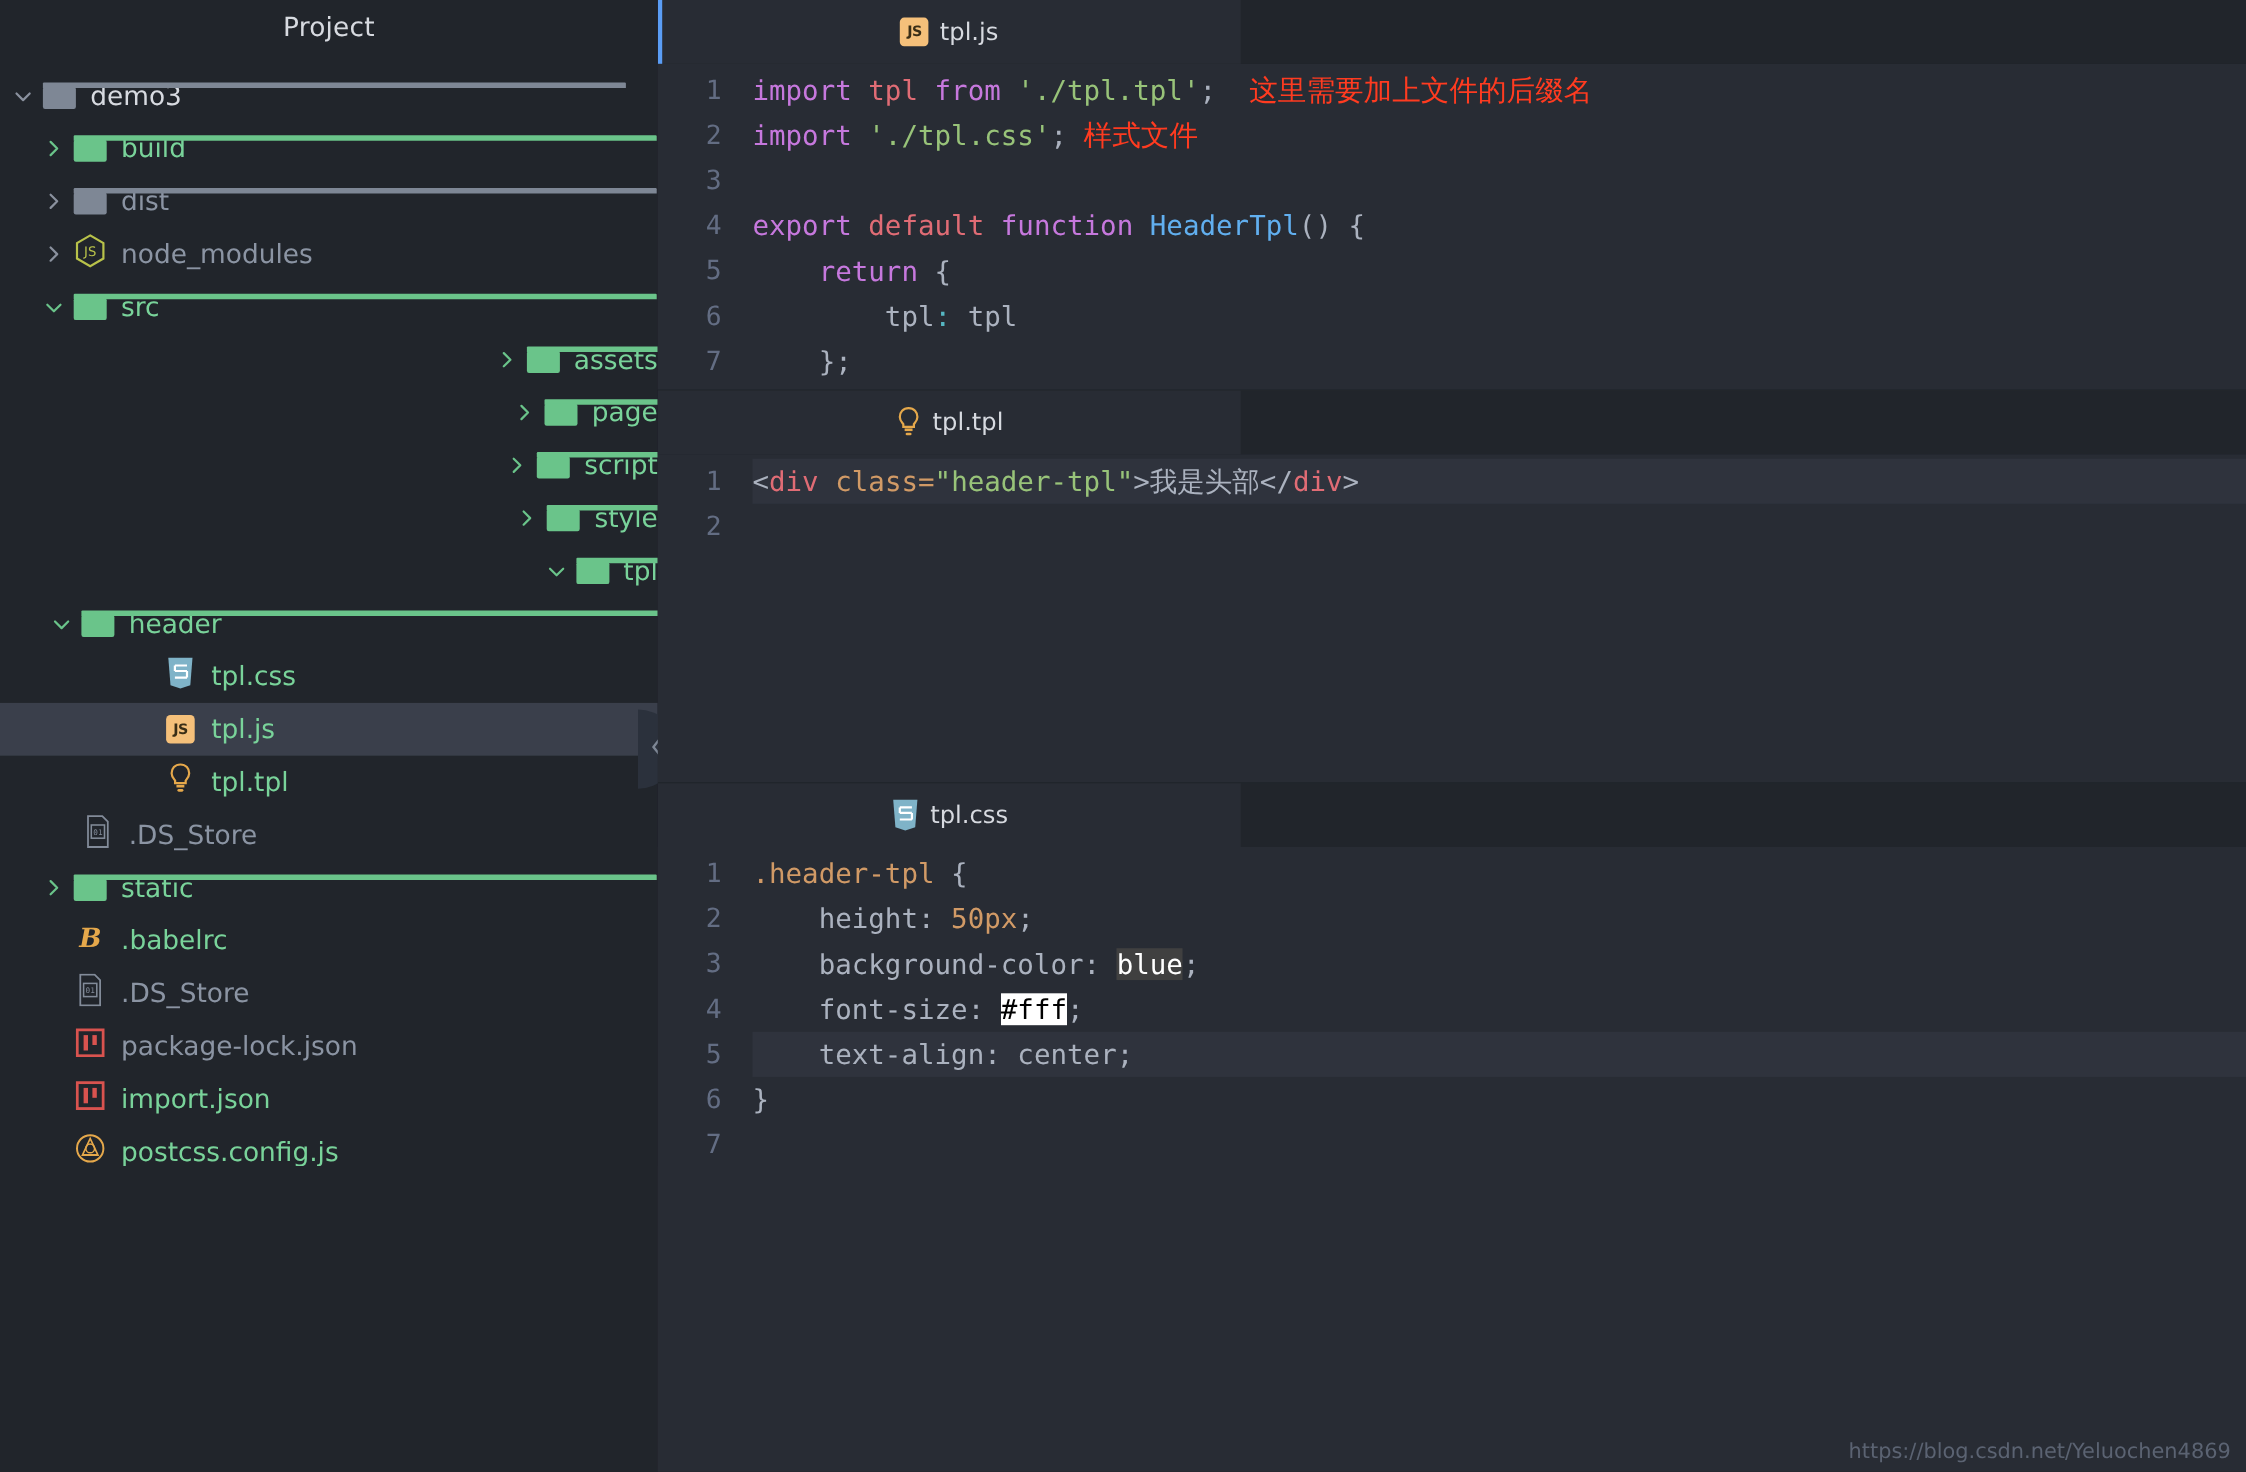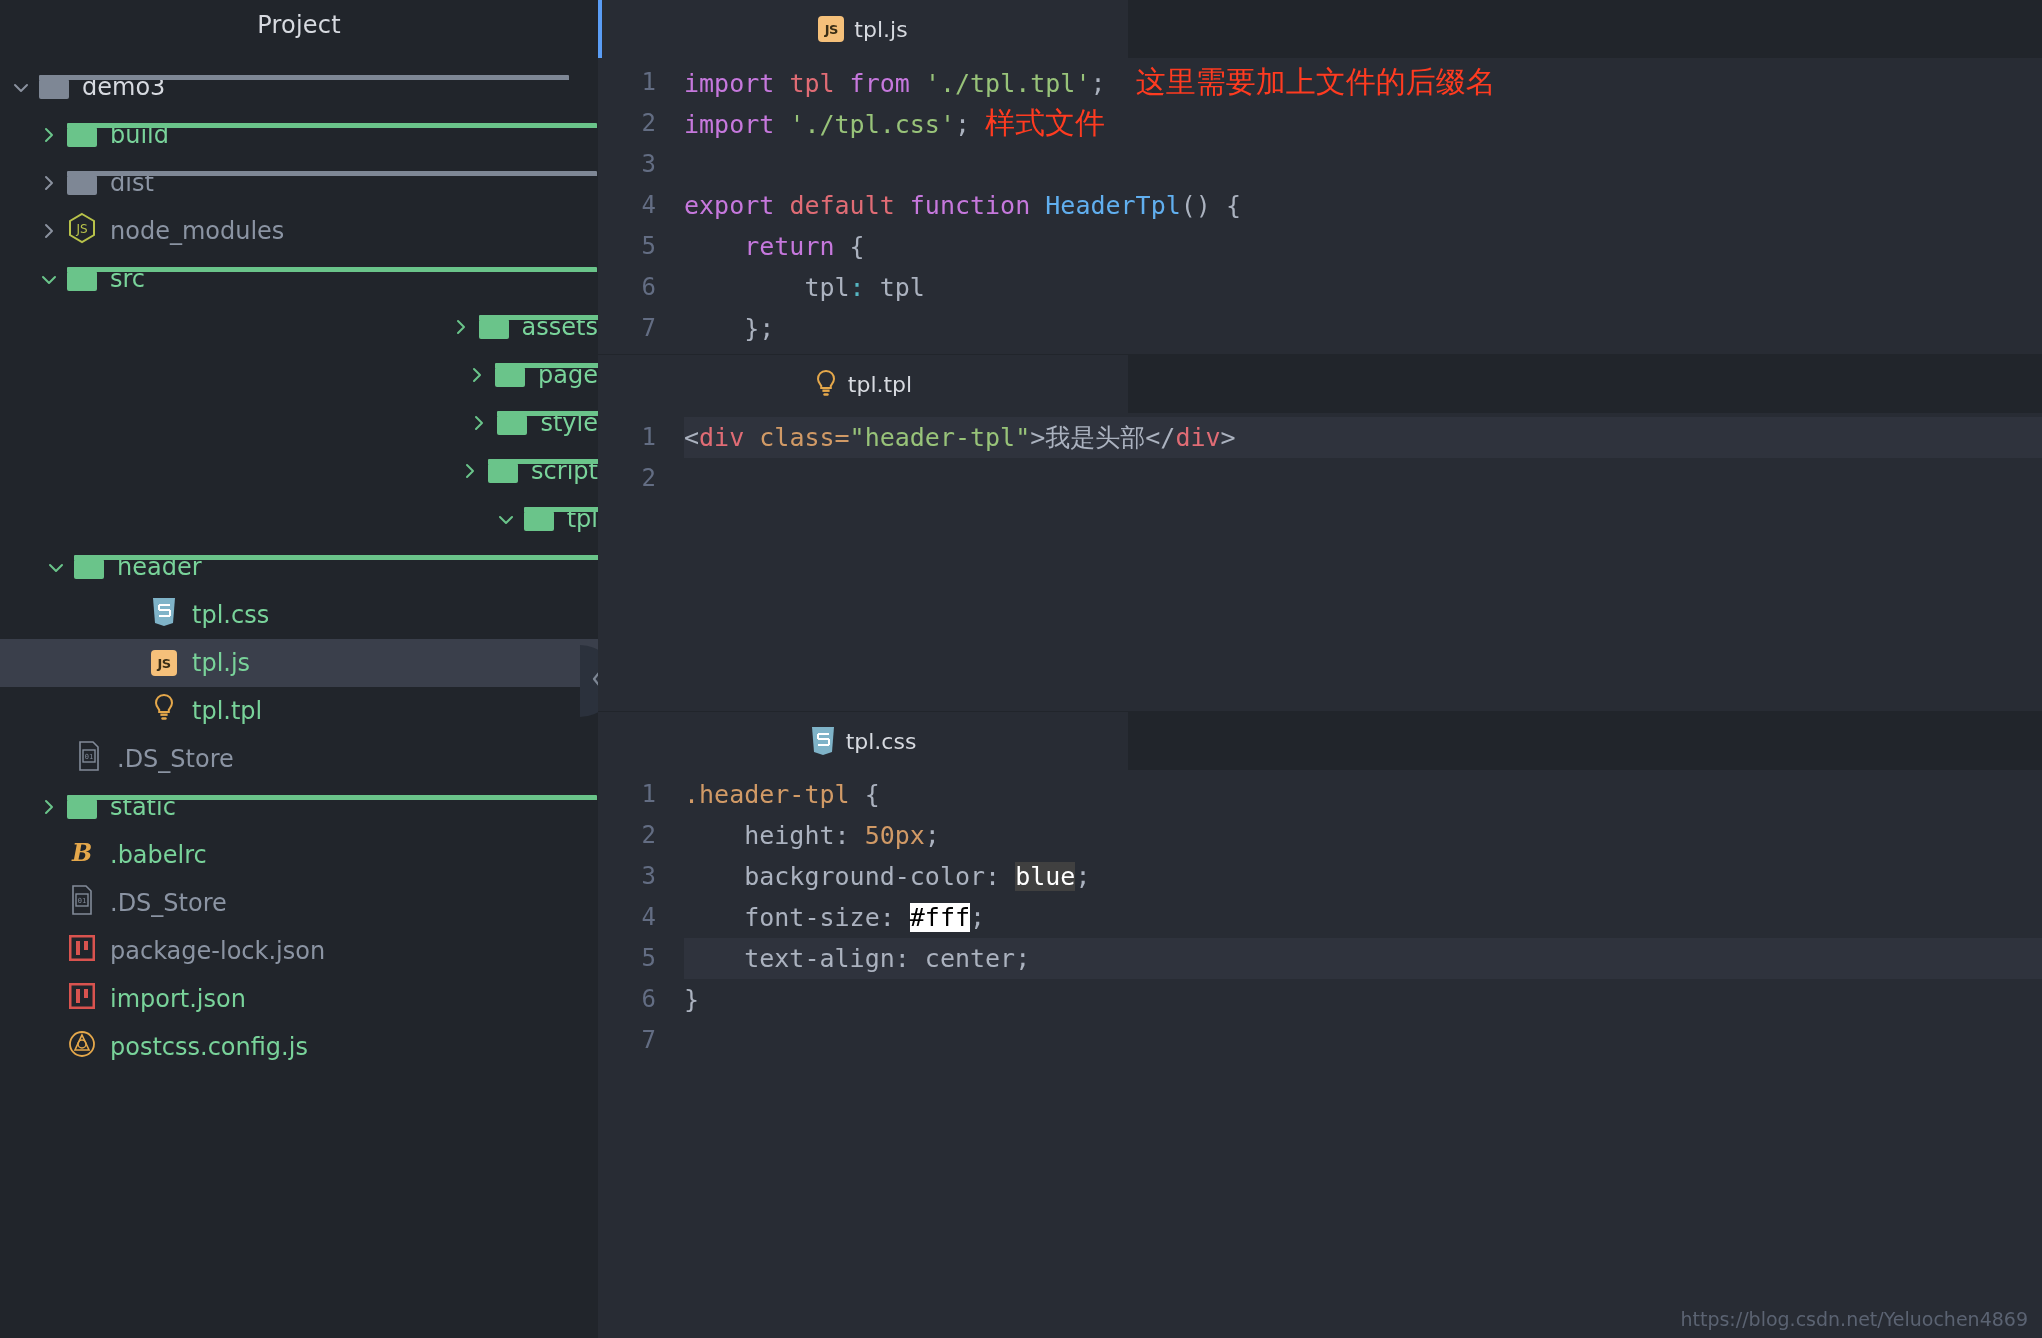--- a/index.html
+++ b/index.html
@@ -163,21 +163,21 @@
   .t-str     { color: #98c379; }      
   .t-punct   { color: #abb2bf; }
   .t-fn      { color: #61afef; }      
   .t-prop    { color: #abb2bf; }
   .t-colon   { color: #56b6c2; }
   .t-sel     { color: #d19a66; }      
   .t-attr    { color: #d19a66; }      
   .t-num     { color: #d19a66; }      
   .t-tag     { color: #e06c75; }      
   .t-text    { color: #abb2bf; }
-  .cmt-red   { color: #ff3b20; font-family: "DejaVu Sans", sans-serif; font-size: 30px; }
+  .cmt-red   { color: #ff3b20; font-family: "DejaVu Sans", sans-serif; font-size: 26px; }
 
   .hl-blue  { background: #404040; color: #ffffff; }
   .hl-white { background: #ffffff; color: #000000; }
 
   .watermark {
     position: absolute;
     right: 14px; bottom: 8px;
     color: #5b6372;
     font-size: 19px;
     font-family: "DejaVu Sans", sans-serif;
@@ -294,35 +294,35 @@
             <svg width="14" height="20" viewBox="0 0 14 20">
               <path d="M4 4 L10 10 L4 16" fill="none" stroke-width="2" stroke-linecap="round" stroke-linejoin="round"></path>
             </svg>
           </span>
           <span class="icon-box">
             <span class="folder green">
               <span class="tab"></span>
               <span class="body"></span>
             </span>
           </span>
+          <span class="label c-green">script</span>
+        </div>
+        <div class="tree-row ind-2">
+          <span class="twisty green">
+            <svg width="14" height="20" viewBox="0 0 14 20">
+              <path d="M4 4 L10 10 L4 16" fill="none" stroke-width="2" stroke-linecap="round" stroke-linejoin="round"></path>
+            </svg>
+          </span>
+          <span class="icon-box">
+            <span class="folder green">
+              <span class="tab"></span>
+              <span class="body"></span>
+            </span>
+          </span>
           <span class="label c-green">style</span>
-        </div>
-        <div class="tree-row ind-2">
-          <span class="twisty green">
-            <svg width="14" height="20" viewBox="0 0 14 20">
-              <path d="M4 4 L10 10 L4 16" fill="none" stroke-width="2" stroke-linecap="round" stroke-linejoin="round"></path>
-            </svg>
-          </span>
-          <span class="icon-box">
-            <span class="folder green">
-              <span class="tab"></span>
-              <span class="body"></span>
-            </span>
-          </span>
-          <span class="label c-green">script</span>
         </div>
         <div class="tree-row ind-2">
           <span class="twisty green">
             <svg width="20" height="14" viewBox="0 0 20 14">
               <path d="M4 5 L10 11 L16 5" fill="none" stroke-width="2" stroke-linecap="round" stroke-linejoin="round"></path>
             </svg>
           </span>
           <span class="icon-box">
             <span class="folder green">
               <span class="tab"></span>

